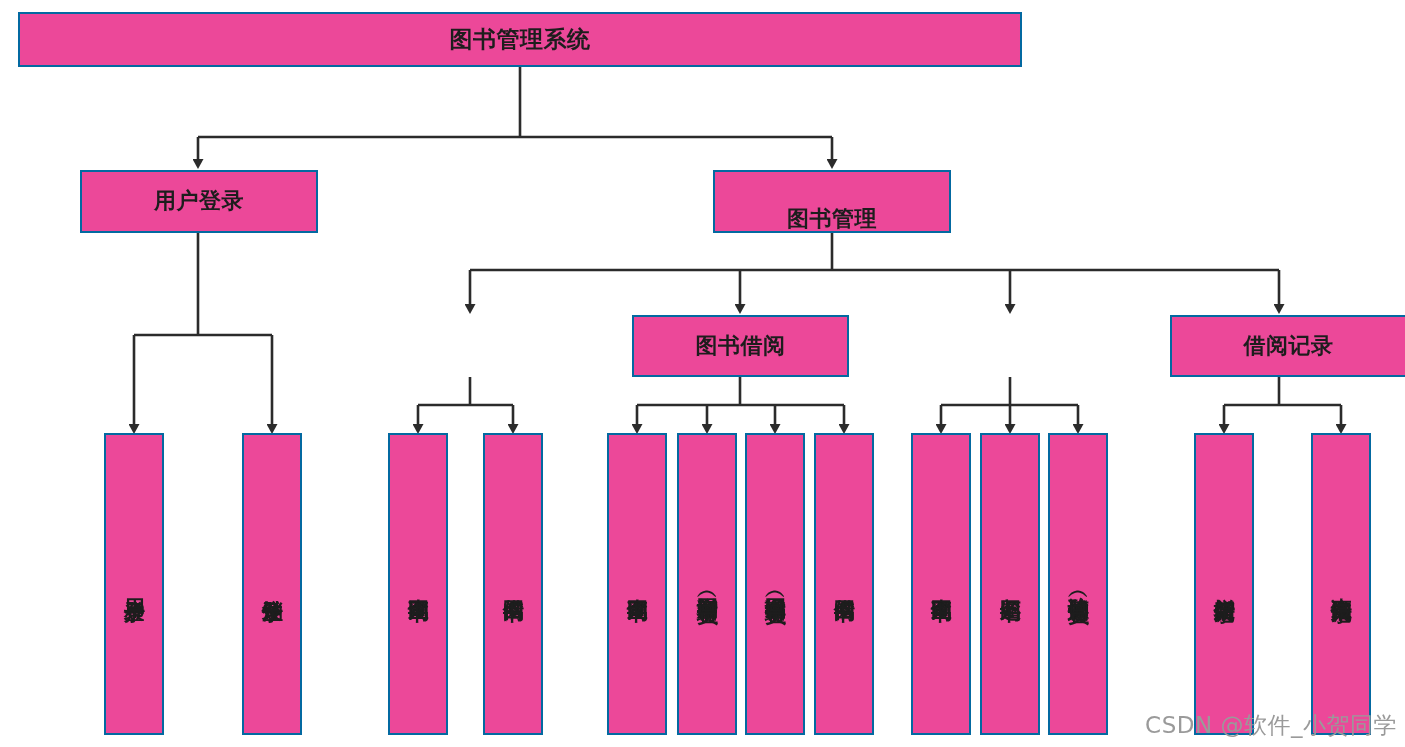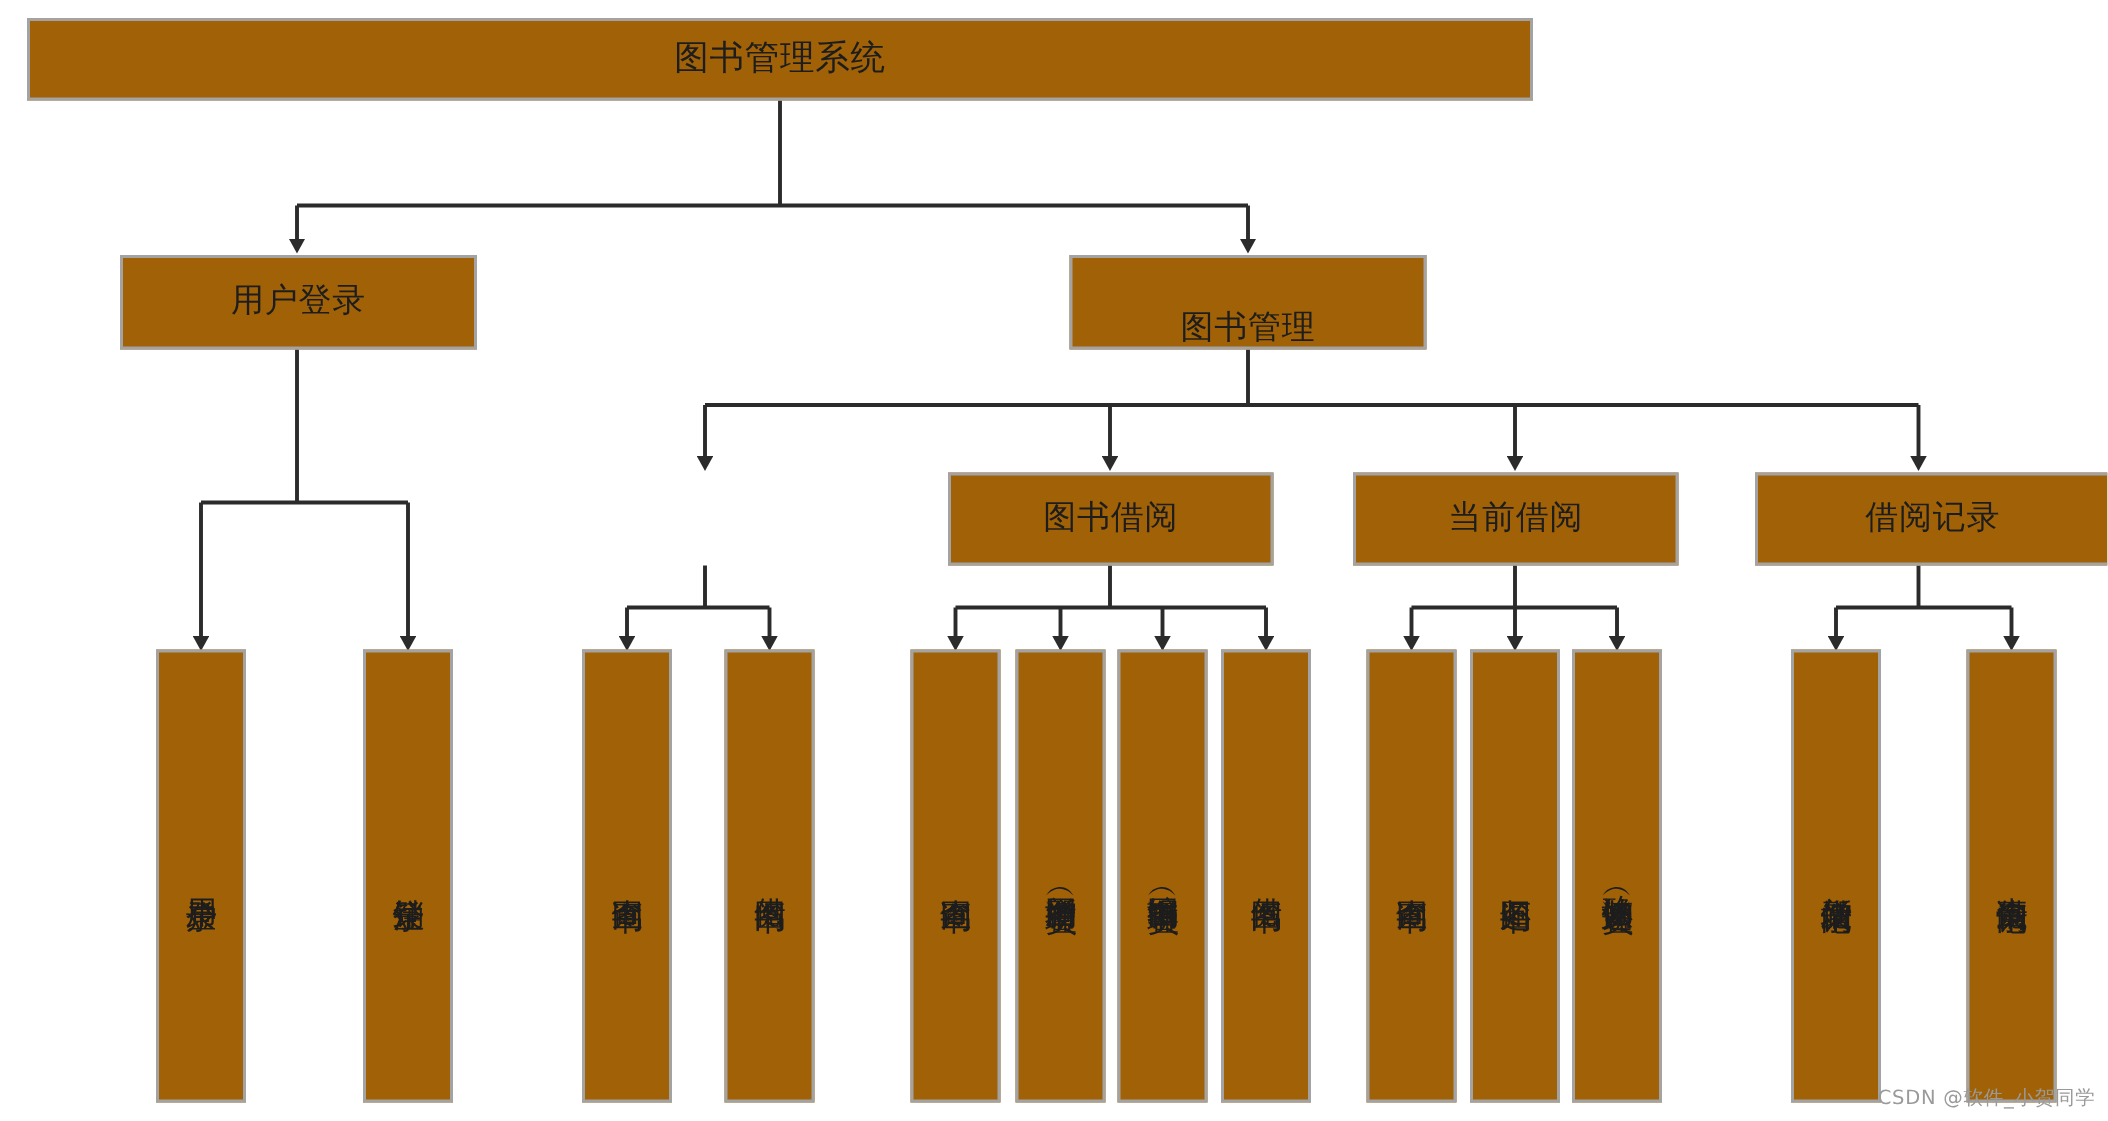--- a/index.html
+++ b/index.html
@@ -21,26 +21,27 @@
     position: absolute;
     left: 0;
     top: 0;
     width: 1405px;
     height: 747px;
     pointer-events: none;
   }
   .node {
     position: absolute;
     box-sizing: border-box;
-    border: 2px solid #a3a3a3;
-    background: #a16207;
+    border: 2px solid #0369a1;
+    background: #ec4899;
     display: flex;
     align-items: center;
     justify-content: center;
     color: #1d1d1d;
+    font-weight: bold;
   }
   .node-h {
     font-size: 22px;
     line-height: 1.1;
     letter-spacing: 0.5px;
     white-space: nowrap;
   }
   .node-root {
     font-size: 23px;
   }
@@ -57,21 +58,21 @@
   }
   .node-v span {
     writing-mode: vertical-rl;
     text-orientation: upright;
     display: block;
   }
   .watermark {
     position: absolute;
     right: 8px;
     bottom: 6px;
-    font-size: 13px;
+    font-size: 23px;
     color: #9a9a9a;
     white-space: nowrap;
     letter-spacing: 0.5px;
   }
 </style>
 </head>
 <body>
 
 <div id="canvas">
 
@@ -135,23 +136,20 @@
 
   <div class="node node-h" style="left:713px; top:170px; width:238px; height:63px;align-items:flex-end;">
     <span>图书管理</span>
   </div>
 
 
   <div class="node node-h" style="left:632px; top:315px; width:217px; height:62px;">
     <span>图书借阅</span>
   </div>
 
-  <div class="node node-h" style="left:902px; top:315px; width:217px; height:62px;">
-    <span>当前借阅</span>
-  </div>
 
   <div class="node node-h" style="left:1170px; top:315px; width:237px; height:62px;">
     <span>借阅记录</span>
   </div>
 
   <div class="node node-v" style="left:104px; top:433px; width:60px; height:302px;">
     <span>用户登录</span>
   </div>
 
   <div class="node node-v" style="left:242px; top:433px; width:60px; height:302px;">

